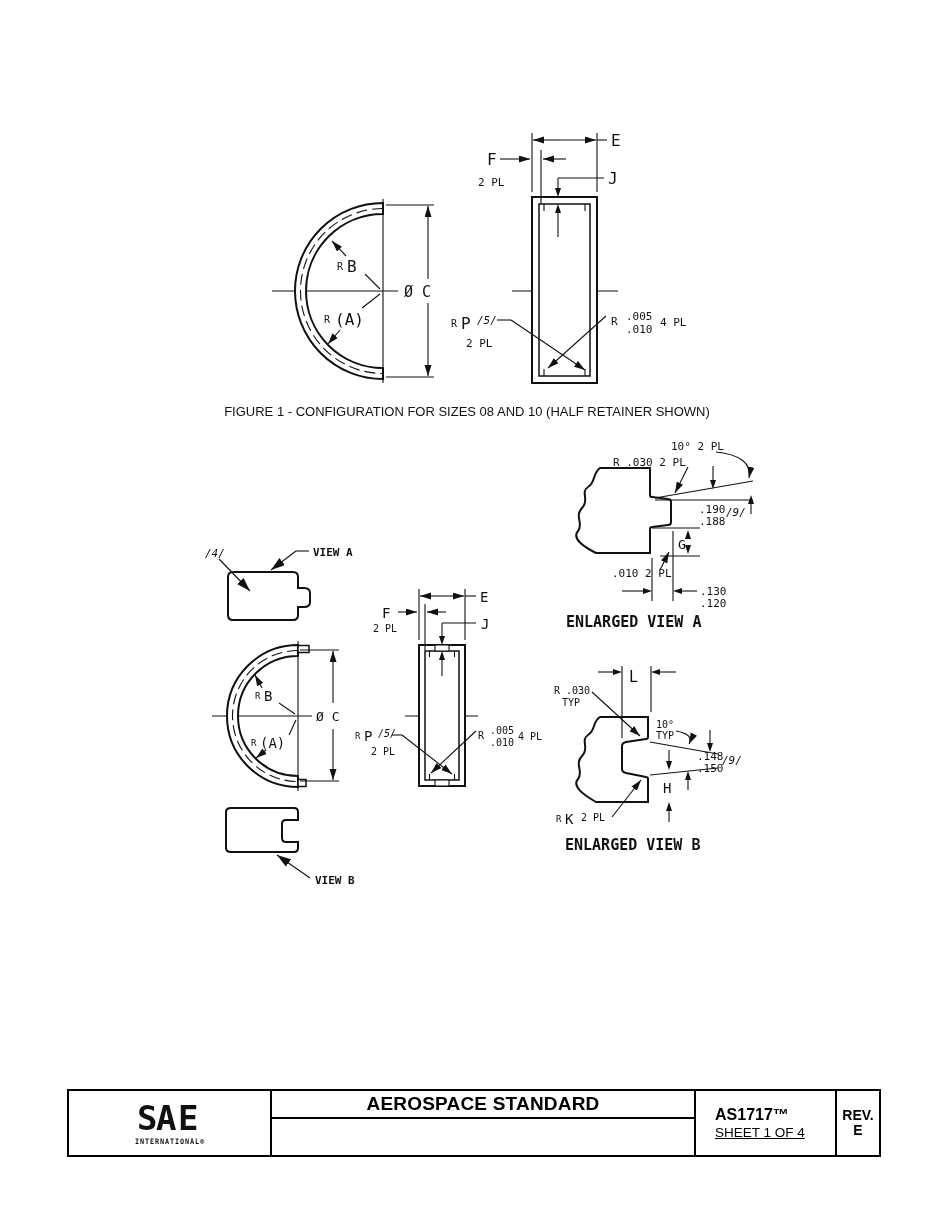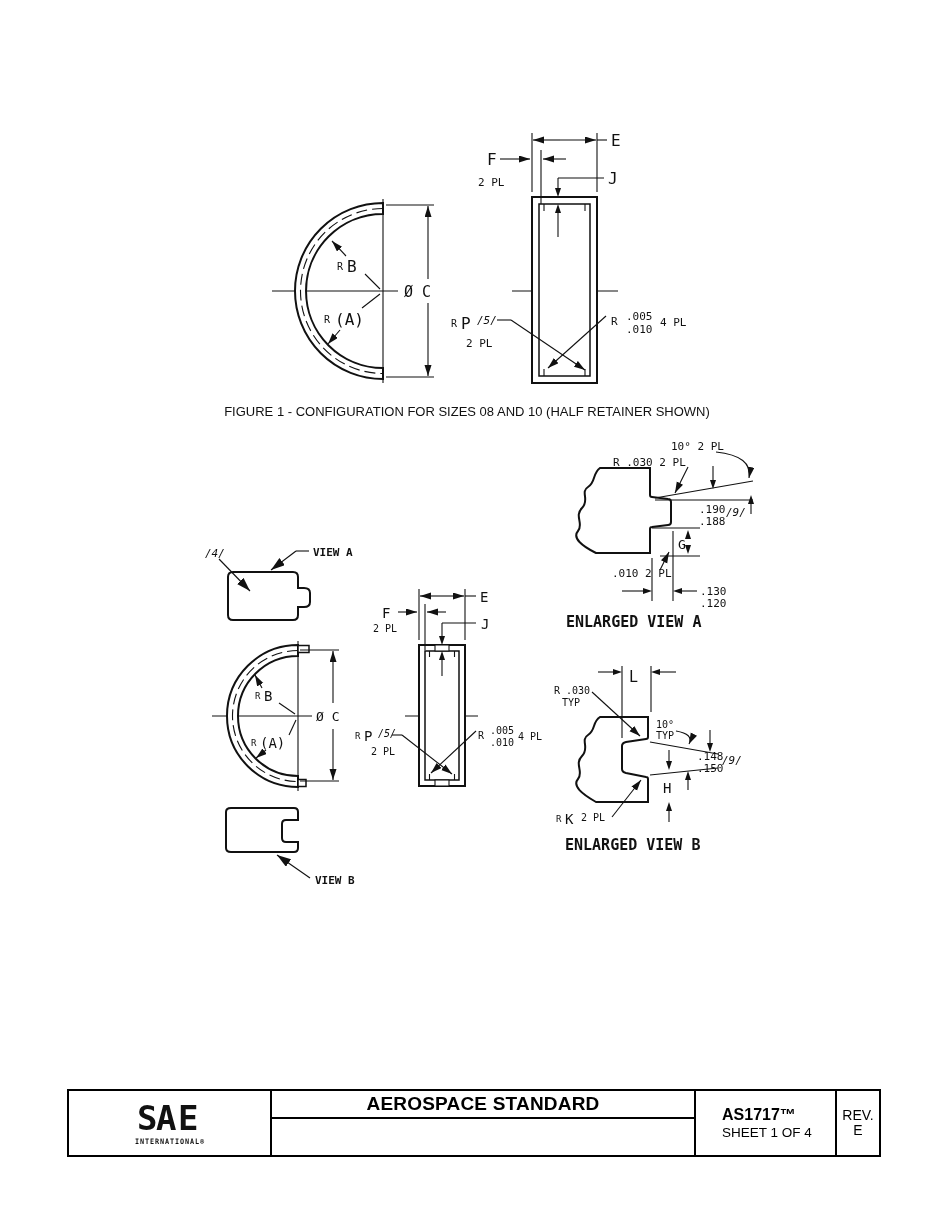--- a/index.html
+++ b/index.html
@@ -28,25 +28,25 @@
   .tb{position:absolute;left:67px;top:1089px;width:814px;height:68px;border:2px solid #000;
       box-sizing:border-box;display:flex;background:#fff;}
   .tb-cell{box-sizing:border-box;height:100%;}
   .tb-logo{width:203px;border-right:2px solid #000;display:flex;align-items:center;justify-content:center;}
   .tb-title{width:424px;border-right:2px solid #000;display:flex;flex-direction:column;}
   .tb-head{height:26px;border-bottom:2px solid #000;display:flex;align-items:center;justify-content:center;
            font-size:19px;font-weight:bold;color:#000;letter-spacing:.2px;}
   .tb-sub{flex:1;display:flex;flex-direction:column;align-items:center;justify-content:center;
           font-size:12px;line-height:13px;color:#000;text-align:center;}
   .tb-num{width:141px;border-right:2px solid #000;display:flex;flex-direction:column;justify-content:center;
-          padding-left:26px;}
+          padding-left:19px;}
   .tb-doc{font-size:16px;font-weight:bold;color:#000;}
-  .tb-sheet{font-size:13.5px;color:#000;margin-top:1px;}
+  .tb-sheet{font-size:13.5px;color:#000;margin-top:1px;text-decoration:underline;}
   .tb-rev{flex:1;display:flex;flex-direction:column;align-items:center;justify-content:center;
-          font-size:14px;font-weight:normal;color:#000;line-height:15px;}
+          font-size:14px;font-weight:bold;color:#000;line-height:15px;}
 </style>
 </head>
 <body>
 
 <div class="page">
 
   <svg style="left:250px;top:120px" width="460" height="280" viewBox="250 120 460 280">
     <defs>
       <marker id="ah1" markerWidth="14" markerHeight="10" refX="11" refY="3.5" orient="auto" markerUnits="userSpaceOnUse">
         <path d="M0,0 L11,3.5 L0,7 Z" fill="#111"></path>

